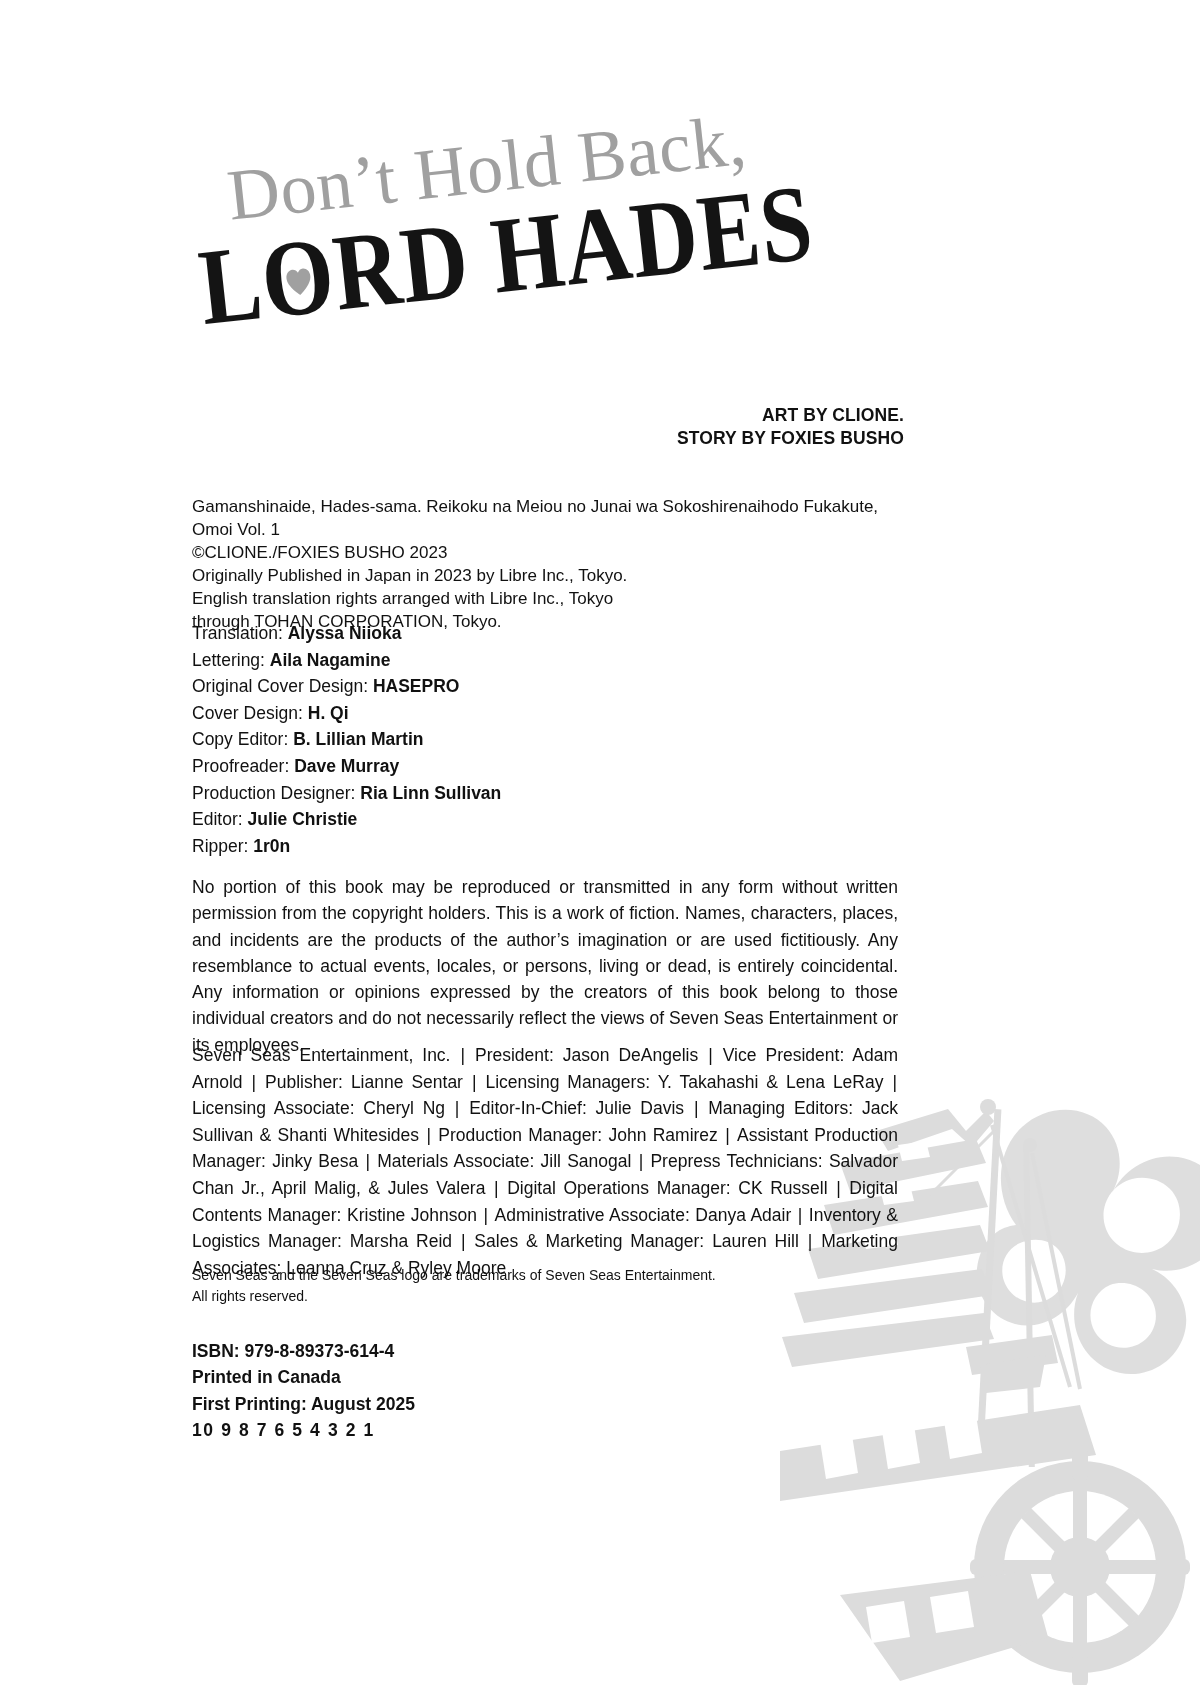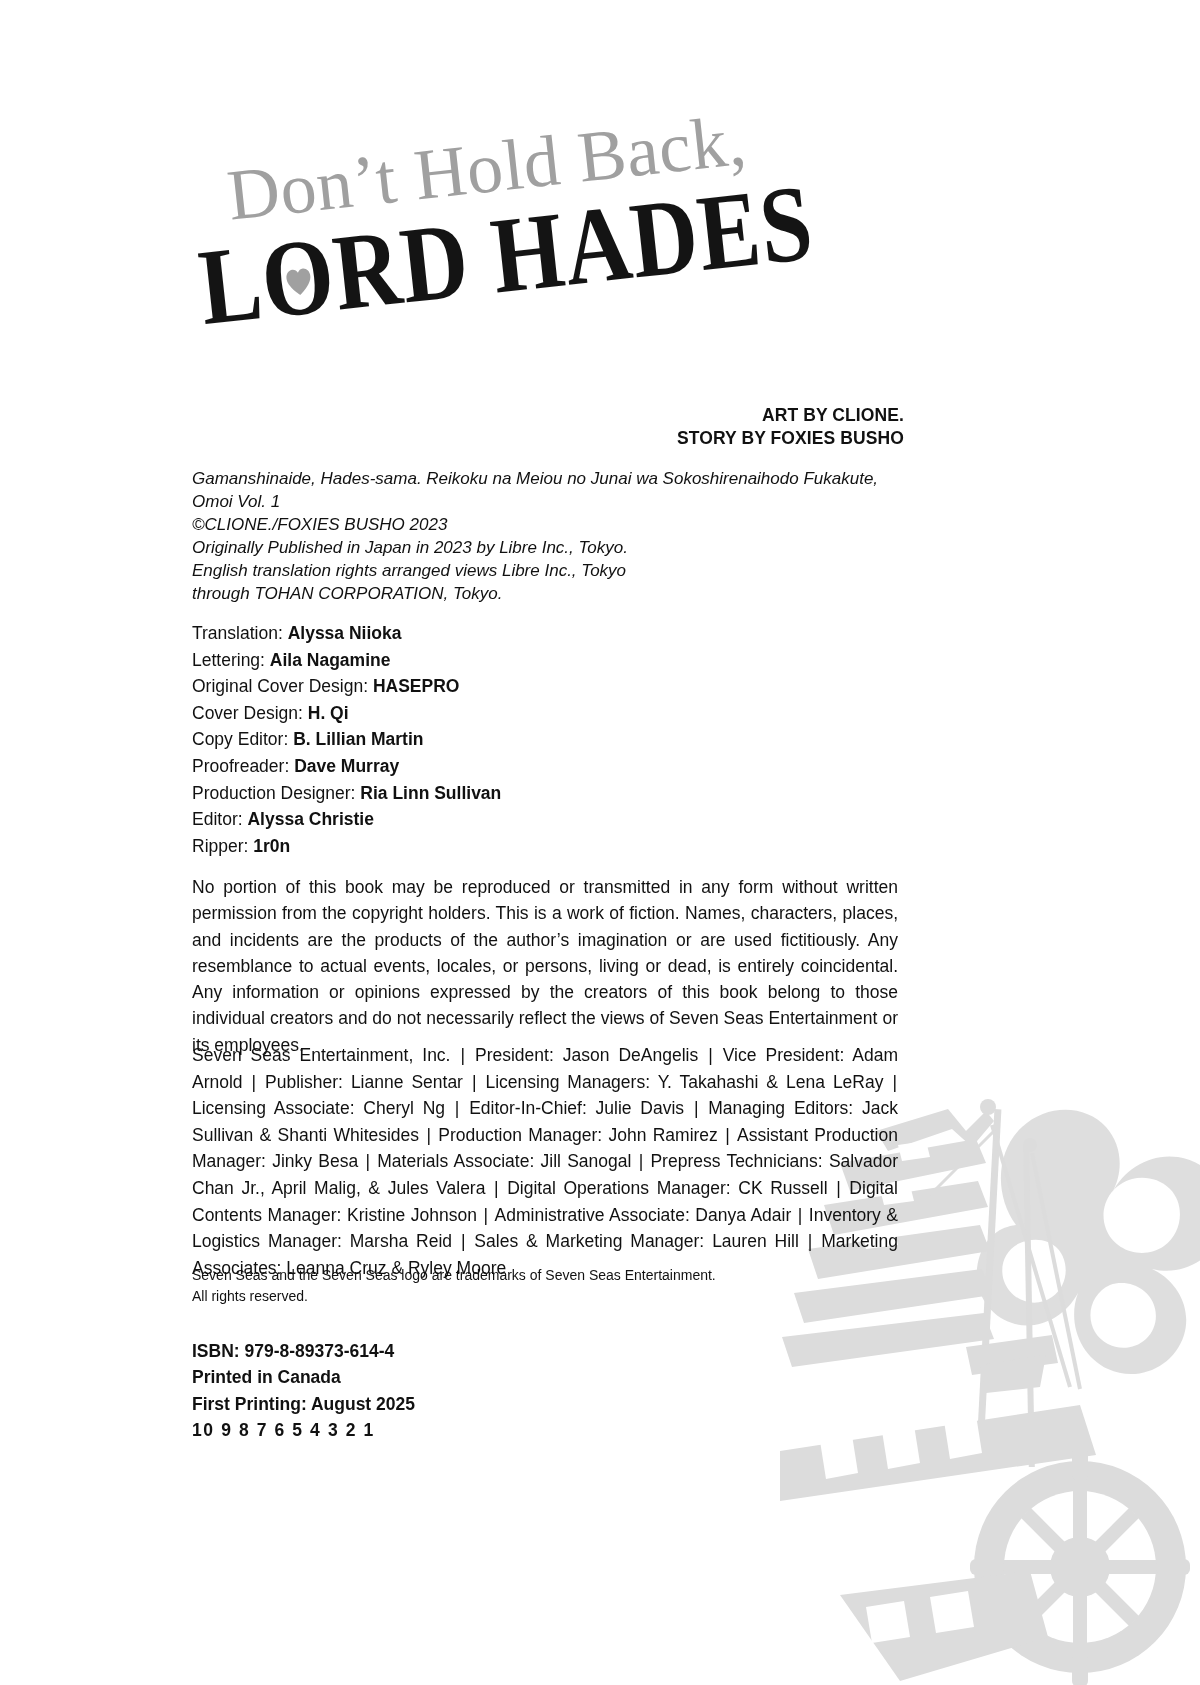--- a/index.html
+++ b/index.html
@@ -215,37 +215,37 @@
     <div id="logo-line-2"><span>L</span><span class="heart-o"><span>O</span><svg id="logo-heart" viewBox="0 0 26 24">
             <path d="M13 23 C13 23 1 15.2 1 7.9 C1 3.9 4.1 1 7.7 1 C10 1 12 2.2 13 4.2 C14 2.2 16 1 18.3 1 C21.9 1 25 3.9 25 7.9 C25 15.2 13 23 13 23 Z" fill="#a0a0a0"></path>
           </svg></span><span>RD HADES</span></div>
   </div>
 
   <div class="block byline" style="top:404px;">
     <div>ART BY CLIONE.</div>
     <div>STORY BY FOXIES BUSHO</div>
   </div>
 
-  <div class="block small-para" style="top:467px;font-style:italic;">
+  <div class="block small-para" style="top:495px;">
     <div>Gamanshinaide, Hades-sama. Reikoku na Meiou no Junai wa Sokoshirenaihodo Fukakute, Omoi Vol. 1</div>
     <div>©CLIONE./FOXIES BUSHO 2023</div>
     <div>Originally Published in Japan in 2023 by Libre Inc., Tokyo.</div>
-    <div>English translation rights arranged views Libre Inc., Tokyo</div>
+    <div>English translation rights arranged with Libre Inc., Tokyo</div>
     <div>through TOHAN CORPORATION, Tokyo.</div>
   </div>
 
   <div class="block" id="credits-block" style="top:620px;">
       <div class="credit-line"><span>Translation: </span><b>Alyssa Niioka</b></div>
       <div class="credit-line"><span>Lettering: </span><b>Aila Nagamine</b></div>
       <div class="credit-line"><span>Original Cover Design: </span><b>HASEPRO</b></div>
       <div class="credit-line"><span>Cover Design: </span><b>H. Qi</b></div>
       <div class="credit-line"><span>Copy Editor: </span><b>B. Lillian Martin</b></div>
       <div class="credit-line"><span>Proofreader: </span><b>Dave Murray</b></div>
       <div class="credit-line"><span>Production Designer: </span><b>Ria Linn Sullivan</b></div>
-      <div class="credit-line"><span>Editor: </span><b>Alyssa Christie</b></div>
+      <div class="credit-line"><span>Editor: </span><b>Julie Christie</b></div>
       <div class="credit-line"><span>Ripper: </span><b>1r0n</b></div>
     </div>
 
   <div class="block legal" style="top:874px; width:706px;">No portion of this book may be reproduced or transmitted in any form without written permission from the copyright holders. This is a work of fiction. Names, characters, places, and incidents are the products of the author’s imagination or are used fictitiously. Any resemblance to actual events, locales, or persons, living or dead, is entirely coincidental. Any information or opinions expressed by the creators of this book belong to those individual creators and do not necessarily reflect the views of Seven Seas Entertainment or its employees.</div>
 
   <div class="block staff" id="staff-block" style="top:1042px; width:706px;"><b>Seven Seas Entertainment, Inc.</b><span class="sep"> | </span><span>President: </span><b>Jason DeAngelis</b><span class="sep"> | </span><span>Vice President: </span><b>Adam Arnold</b><span class="sep"> | </span><span>Publisher: </span><b>Lianne Sentar</b><span class="sep"> | </span><span>Licensing Managers: </span><b>Y. Takahashi &amp; Lena LeRay</b><span class="sep"> | </span><span>Licensing Associate: </span><b>Cheryl Ng</b><span class="sep"> | </span><span>Editor-In-Chief: </span><b>Julie Davis</b><span class="sep"> | </span><span>Managing Editors: </span><b>Jack Sullivan &amp; Shanti Whitesides</b><span class="sep"> | </span><span>Production Manager: </span><b>John Ramirez</b><span class="sep"> | </span><span>Assistant Production Manager: </span><b>Jinky Besa</b><span class="sep"> | </span><span>Materials Associate: </span><b>Jill Sanogal</b><span class="sep"> | </span><span>Prepress Technicians: </span><b>Salvador Chan Jr., April Malig, &amp; Jules Valera</b><span class="sep"> | </span><span>Digital Operations Manager: </span><b>CK Russell</b><span class="sep"> | </span><span>Digital Contents Manager: </span><b>Kristine Johnson</b><span class="sep"> | </span><span>Administrative Associate: </span><b>Danya Adair</b><span class="sep"> | </span><span>Inventory &amp; Logistics Manager: </span><b>Marsha Reid</b><span class="sep"> | </span><span>Sales &amp; Marketing Manager: </span><b>Lauren Hill</b><span class="sep"> | </span><span>Marketing Associates: </span><b>Leanna Cruz &amp; Ryley Moore</b></div>
 
   <div class="block trademark" style="top:1265px;">
     <div>Seven Seas and the Seven Seas logo are trademarks of Seven Seas Entertainment.</div>
     <div>All rights reserved.</div>

